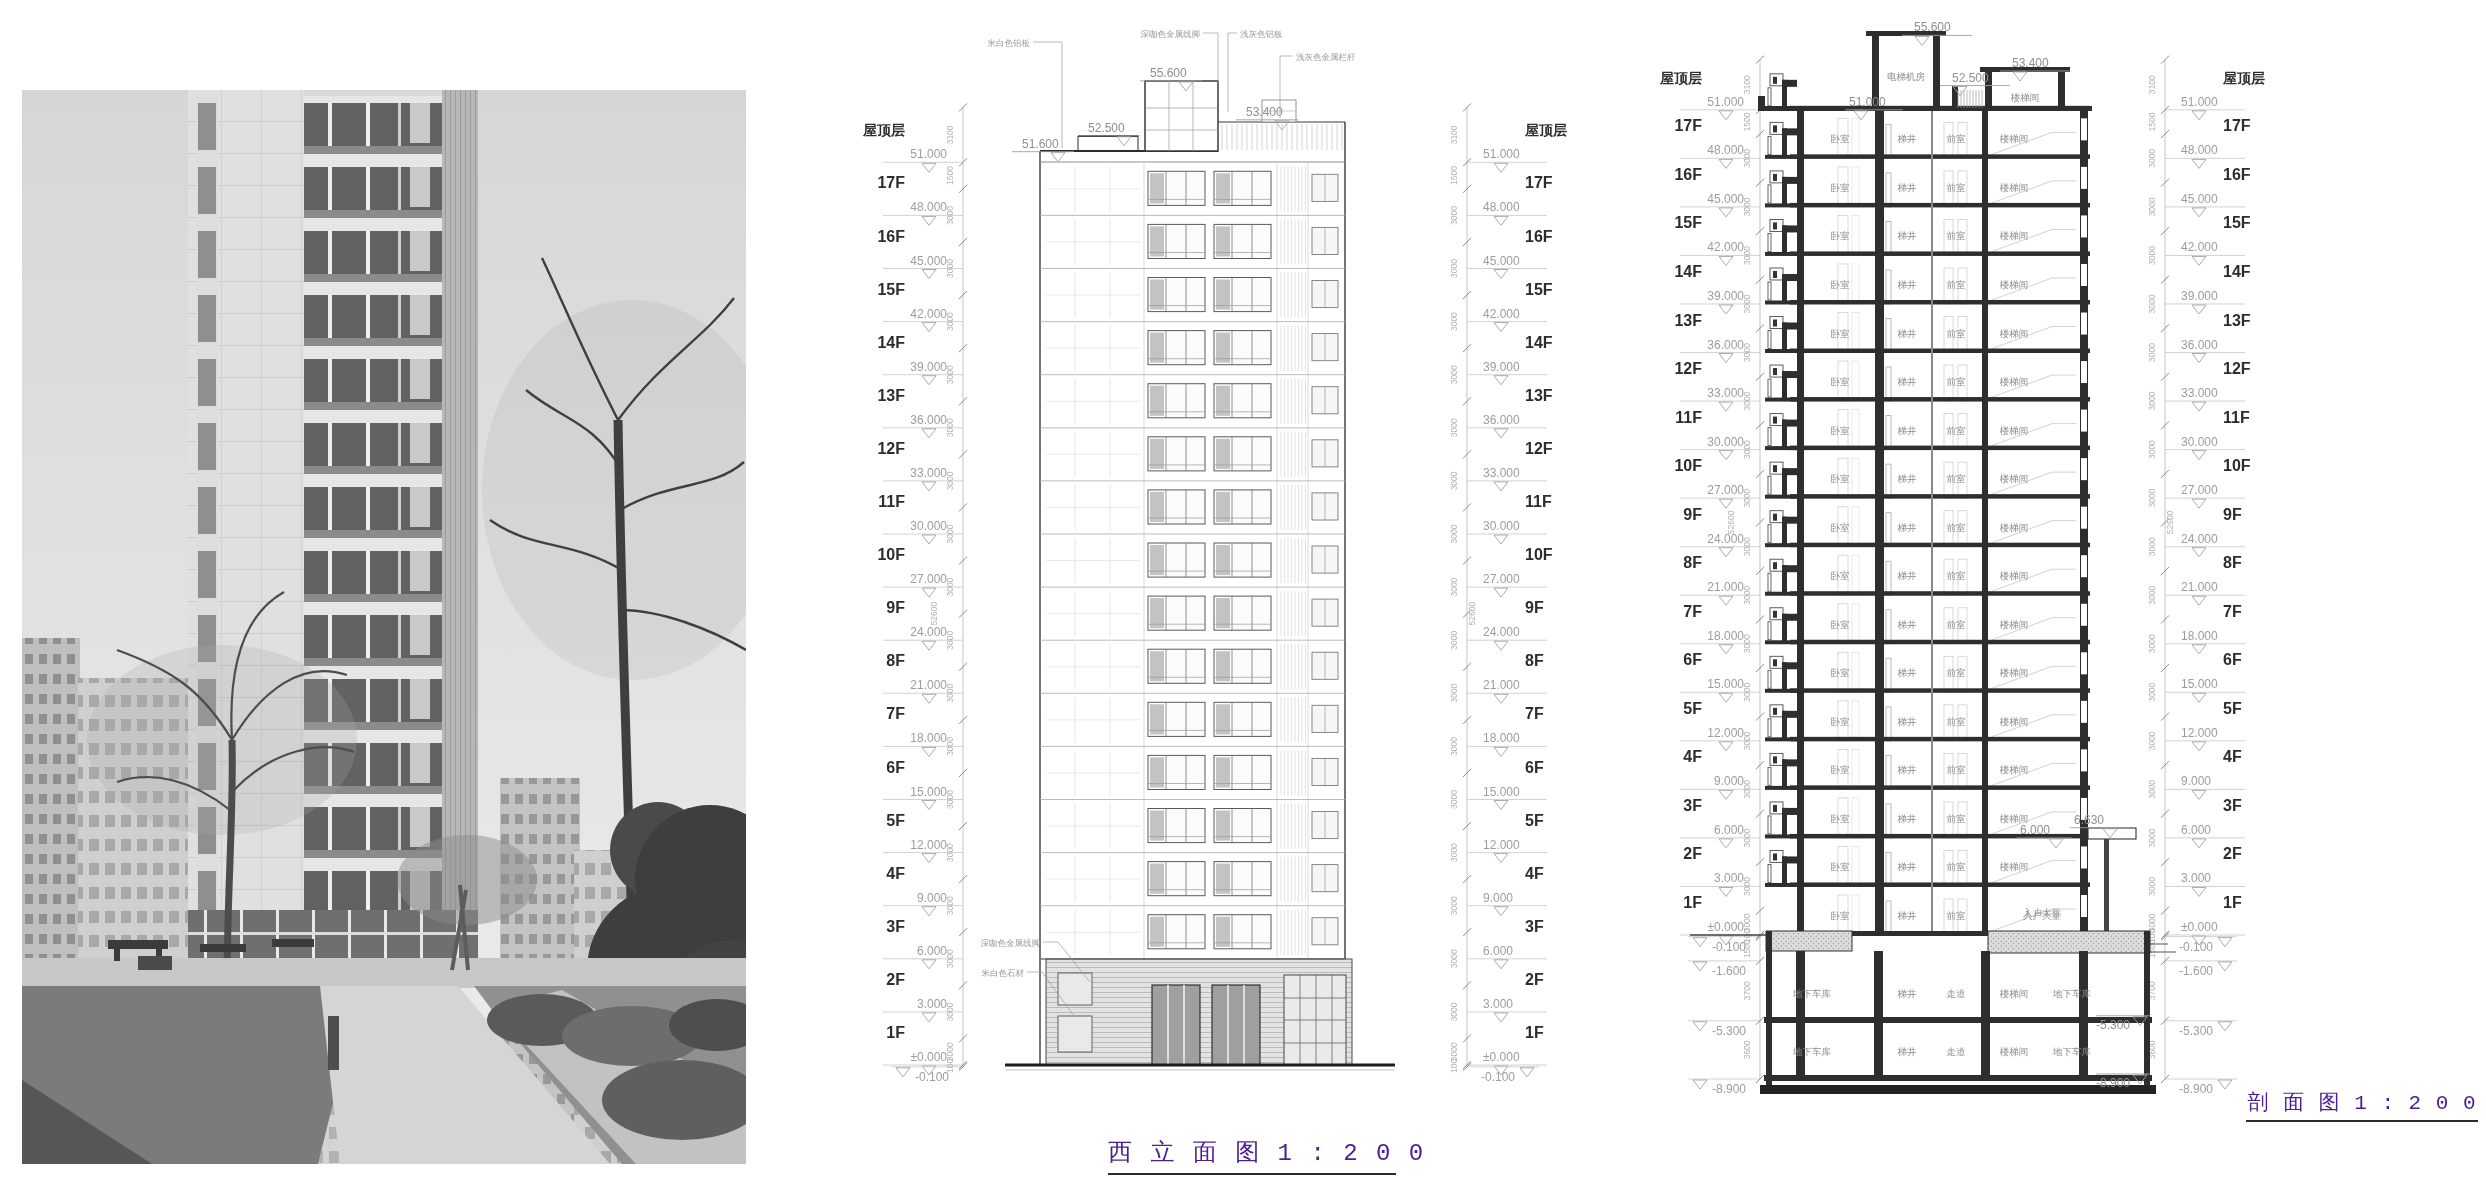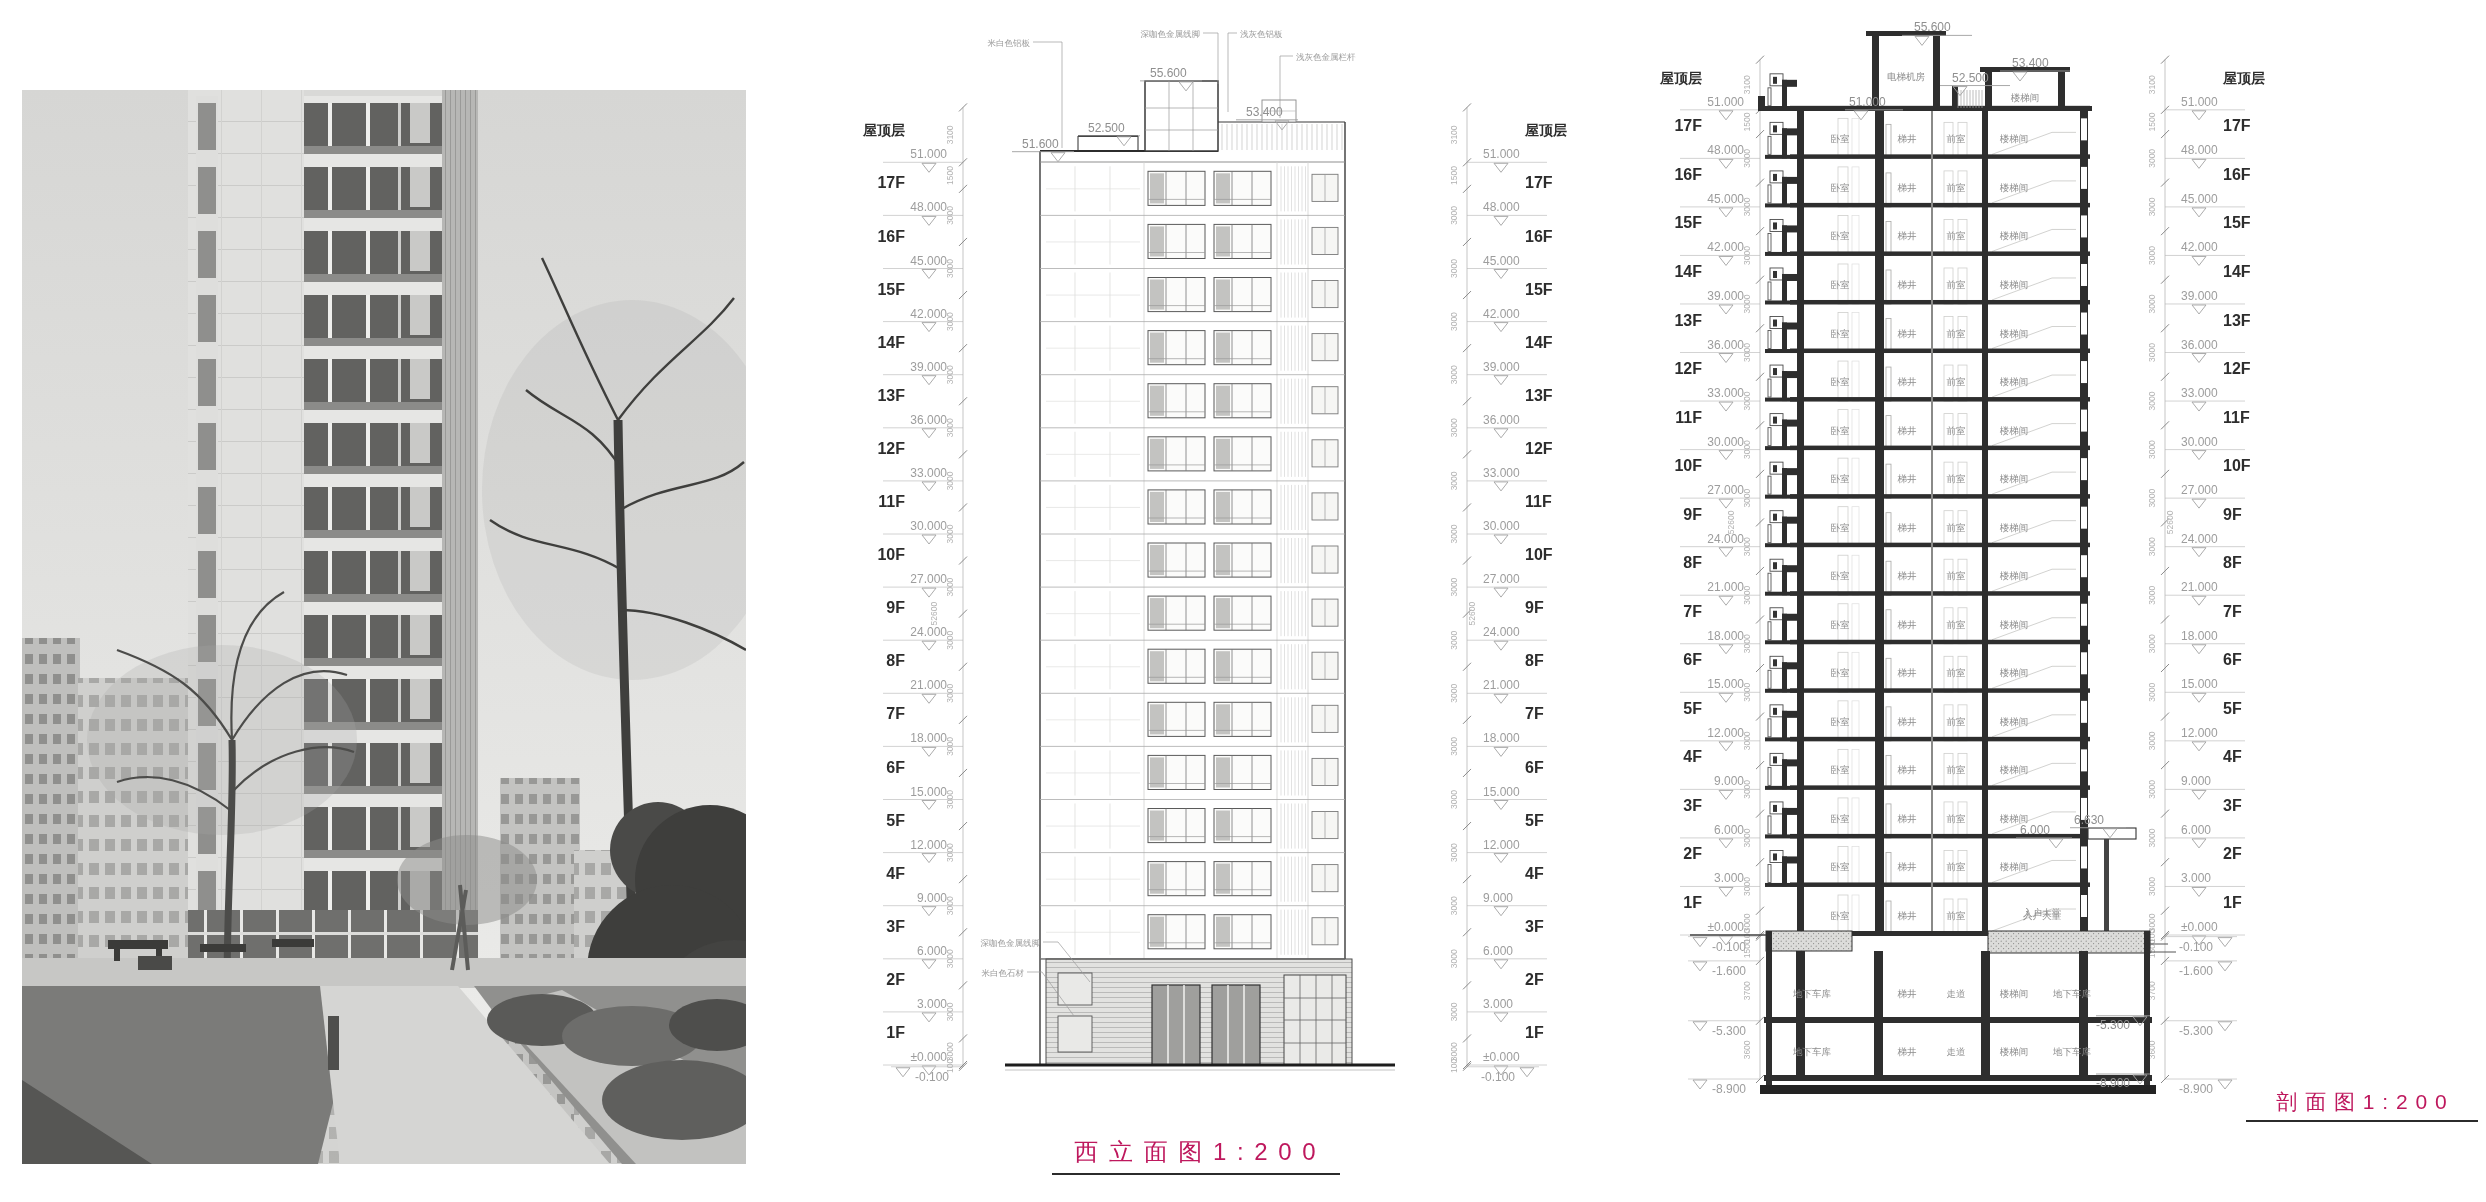--- a/index.html
+++ b/index.html
@@ -1,23 +1,23 @@
 <!DOCTYPE html>
 <html><head>
 <meta charset="utf-8">
 <style>
   html,body{margin:0;padding:0;background:#ffffff}
   .sheet{position:relative;width:2486px;height:1202px;background:#ffffff;overflow:hidden;
          font-family:"Liberation Sans",sans-serif}
   .photo{position:absolute;left:22px;top:90px;width:724px;height:1074px}
   .elev {position:absolute;left:860px;top:0;width:745px;height:1202px}
   .sect {position:absolute;left:1640px;top:0;width:846px;height:1202px}
-  .title{position:absolute;color:#be185d;font-family:Liberation Sans, sans-serif;white-space:nowrap;
+  .title{position:absolute;color:#4c1d95;font-family:Liberation Mono, monospace;white-space:nowrap;
          border-bottom:2px solid #2b2b2b;text-align:center}
-  .elev-title{left:1052px;top:1136px;width:288px;font-size:24px;padding-bottom:5px;letter-spacing:2px}
+  .elev-title{left:1108px;top:1136px;width:288px;font-size:24px;padding-bottom:5px;letter-spacing:2px}
   .sect-title{left:2246px;top:1088px;width:232px;font-size:21px;padding-bottom:4px;letter-spacing:1px}
   
   .tfloor  {font-family:"Liberation Sans",sans-serif;font-size:16px;font-weight:bold;fill:#2d2d2d}
   .tfloorcn{font-family:"Liberation Sans",sans-serif;font-size:14px;font-weight:bold;fill:#2d2d2d}
   .tlevel  {font-family:"Liberation Sans",sans-serif;font-size:12px;fill:#9d9d9d}
   .tdim    {font-family:"Liberation Sans",sans-serif;font-size:8.5px;fill:#b2b2b2}
   .troom   {font-family:"Liberation Sans",sans-serif;font-size:9.5px;fill:#8c8c8c}
   .tnote   {font-family:"Liberation Sans",sans-serif;font-size:8.5px;fill:#9a9a9a}
   .tcall   {font-family:"Liberation Sans",sans-serif;font-size:12px;fill:#8f8f8f}
 </style>

